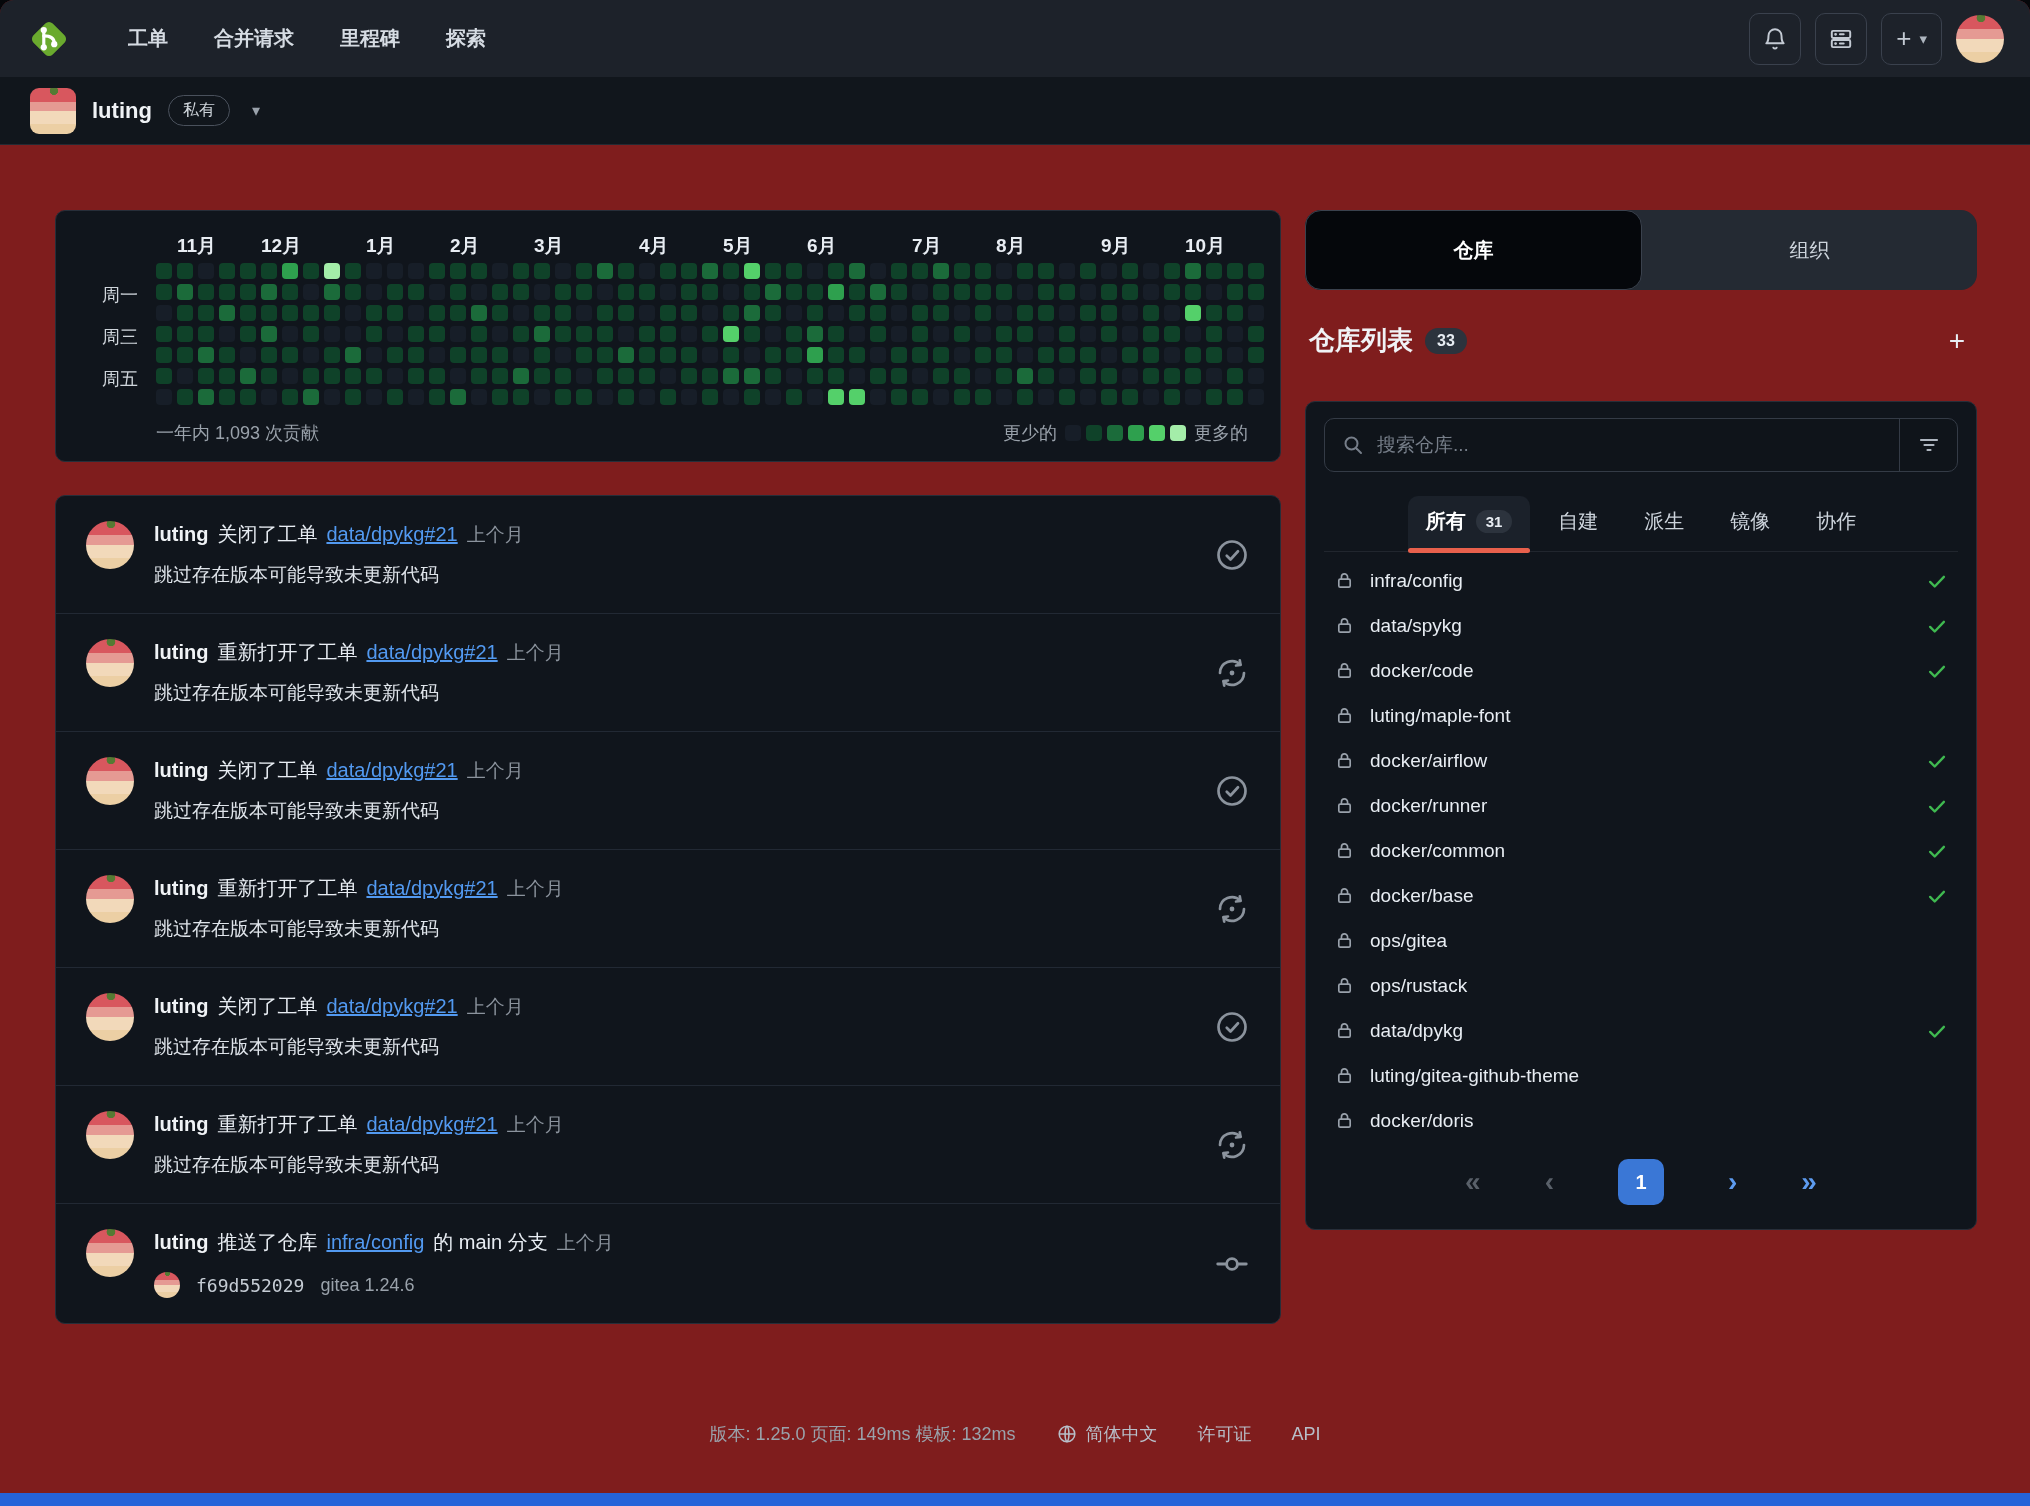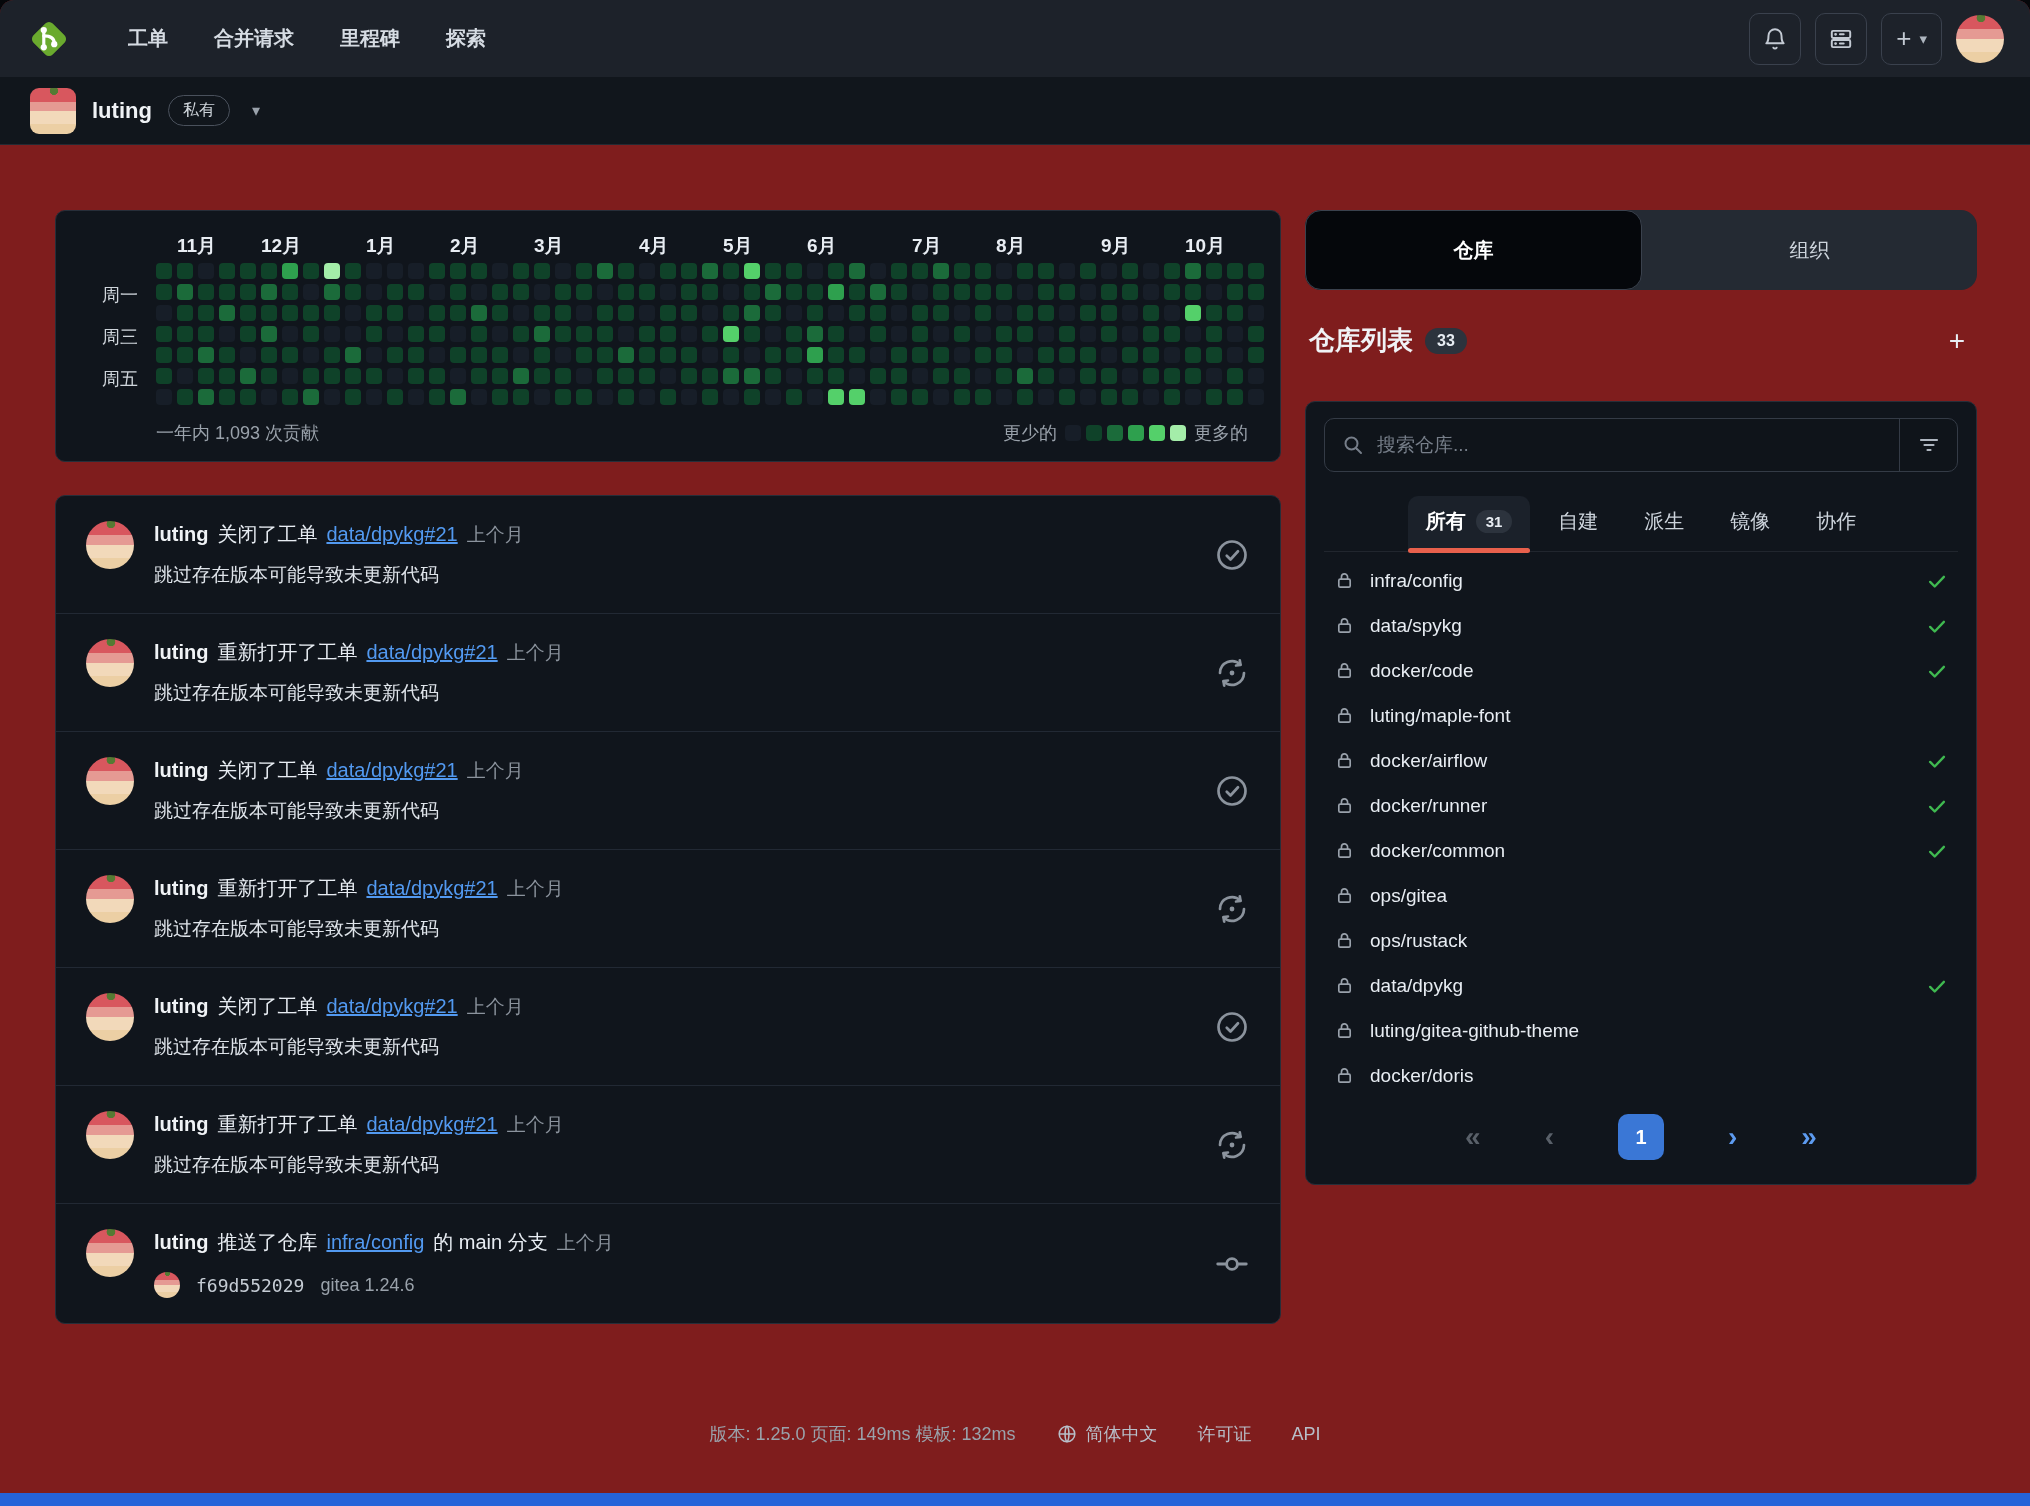--- a/index.html
+++ b/index.html
@@ -865,20 +865,34 @@
                 </svg>
               </span>
             </div>
             <div class="repo-row">
               <span style="display: flex; color: rgb(154, 162, 172);">
                 <svg class="lock" viewBox="0 0 24 24" fill="none" stroke="currentColor" stroke-width="1.9">
                   <rect x="5.5" y="10.5" width="13" height="9" rx="1.6"></rect>
                   <path d="M8.5 10.5V8a3.5 3.5 0 0 1 7 0v2.5"></path>
                 </svg>
               </span>
+              <span class="repo-name">docker/base</span>
+              <span class="repo-check" style="color: rgb(63, 185, 80);">
+                <svg viewBox="0 0 24 24" fill="none" stroke="currentColor" stroke-width="2.6" stroke-linecap="round" stroke-linejoin="round">
+                  <path d="M4.5 13l5 5L19.5 7.5"></path>
+                </svg>
+              </span>
+            </div>
+            <div class="repo-row">
+              <span style="display: flex; color: rgb(154, 162, 172);">
+                <svg class="lock" viewBox="0 0 24 24" fill="none" stroke="currentColor" stroke-width="1.9">
+                  <rect x="5.5" y="10.5" width="13" height="9" rx="1.6"></rect>
+                  <path d="M8.5 10.5V8a3.5 3.5 0 0 1 7 0v2.5"></path>
+                </svg>
+              </span>
               <span class="repo-name">ops/gitea</span>
             </div>
             <div class="repo-row">
               <span style="display: flex; color: rgb(154, 162, 172);">
                 <svg class="lock" viewBox="0 0 24 24" fill="none" stroke="currentColor" stroke-width="1.9">
                   <rect x="5.5" y="10.5" width="13" height="9" rx="1.6"></rect>
                   <path d="M8.5 10.5V8a3.5 3.5 0 0 1 7 0v2.5"></path>
                 </svg>
               </span>
               <span class="repo-name">ops/rustack</span>

